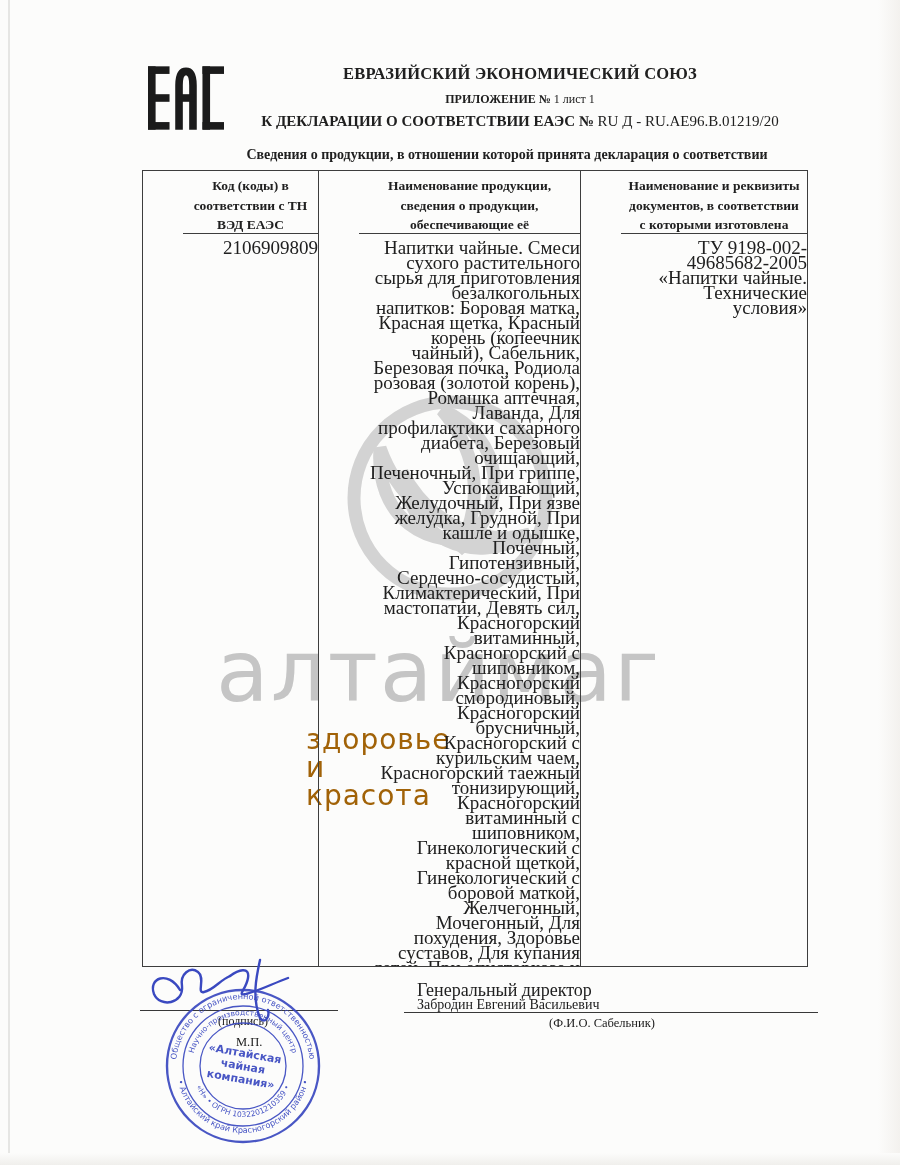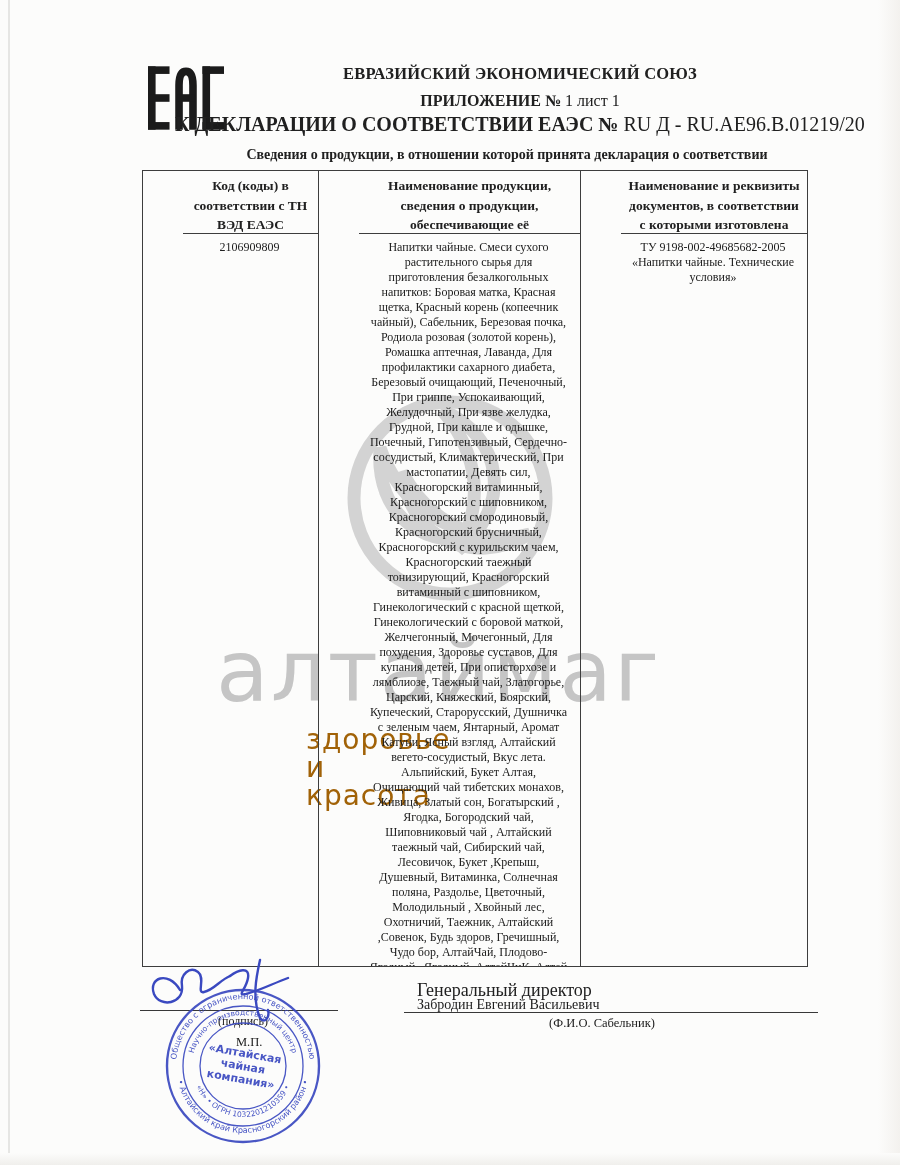--- a/index.html
+++ b/index.html
@@ -7,40 +7,40 @@
   body{width:900px;height:1165px;position:relative;background:#fcfcfb;overflow:hidden;
        font-family:"Liberation Serif", serif;color:var(--ink);}
   .abs{position:absolute;}
   
   .edge-left{left:8px;top:0;width:2px;height:1165px;background:#e6e6e4;}
   .edge-right{right:0;top:0;width:22px;height:1165px;background:linear-gradient(to right,#fcfcfb,#f3f1ee);}
   .edge-bottom{left:0;bottom:0;width:900px;height:12px;background:linear-gradient(to bottom,#fcfcfb,#f0efec);}
   
   .hdr-center{left:160px;width:720px;text-align:center;}
   .t-union{top:64px;font-size:16.5px;font-weight:bold;letter-spacing:.2px;text-align:center;}
-  .t-annex{top:92px;font-size:16px;}
-  .t-decl{top:113px;font-size:20px;}
+  .t-annex{top:92px;font-size:12px;}
+  .t-decl{top:113px;font-size:15px;}
   .t-caption{left:110px;top:147px;width:794px;text-align:center;font-size:14px;font-weight:bold;}
   .b{font-weight:bold;}
   
   .wm{z-index:0;pointer-events:none;}
   .wm-brand{left:216px;top:628px;font-family:"DejaVu Sans",sans-serif;font-weight:normal;
             font-size:86px;line-height:1;color:#c5c5c5;letter-spacing:2px;}
   .wm-tagline{left:306px;top:726px;font-family:"DejaVu Sans",sans-serif;font-size:28px;
               line-height:1;color:#a16207;letter-spacing:1px;}
   
   .doc-table{left:142px;top:170px;width:664px;z-index:1;display:grid;
              grid-template-columns:176px 262px 226px;grid-template-rows:63px 732px;
              border:1.6px solid var(--line);background:transparent;}
   .cell{border-right:1.4px solid var(--line);border-bottom:1.4px solid var(--line);
         box-sizing:border-box;overflow:hidden;margin-left:40px;}
   .cell.last-col{border-right:none;}
   .cell.last-row{border-bottom:none;}
   .th{font-size:13.5px;font-weight:bold;text-align:center;padding:5px 6px;line-height:1.45;}
-  .td{font-size:12px;line-height:15px;padding:6px 11px 6px 9px;text-align:center;}
+  .td{font-size:19px;line-height:15px;padding:6px 0 6px 9px;text-align:right;}
   
   .f-dir{left:417px;top:980px;font-size:18px;}
   .f-name{left:417px;top:997px;font-size:14px;}
   .f-line-right{left:404px;top:1012px;width:414px;border-top:1.5px solid #383838;}
   .f-fio{left:402px;top:1016px;width:400px;text-align:center;font-size:12.5px;}
   .f-line-left{left:140px;top:1010px;width:198px;border-top:1.5px solid #383838;}
   .f-sign-cap{left:183px;top:1014px;width:120px;text-align:center;font-size:12px;}
   .f-mp{left:236px;top:1035px;font-size:12.5px;font-weight:normal;}
   .stamp-wrap{left:165px;top:988px;width:156px;height:156px;z-index:2;opacity:.92;}
   .sig-wrap{left:138px;top:956px;width:200px;height:70px;z-index:3;}

